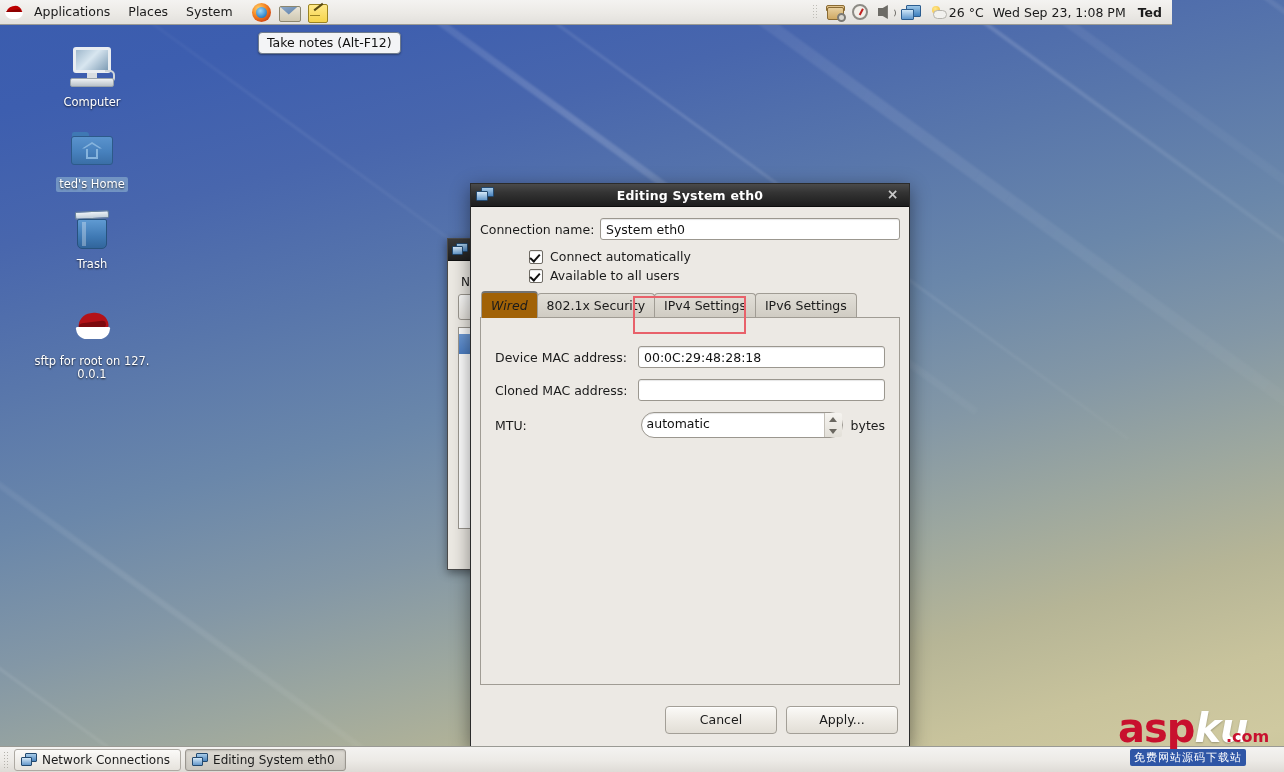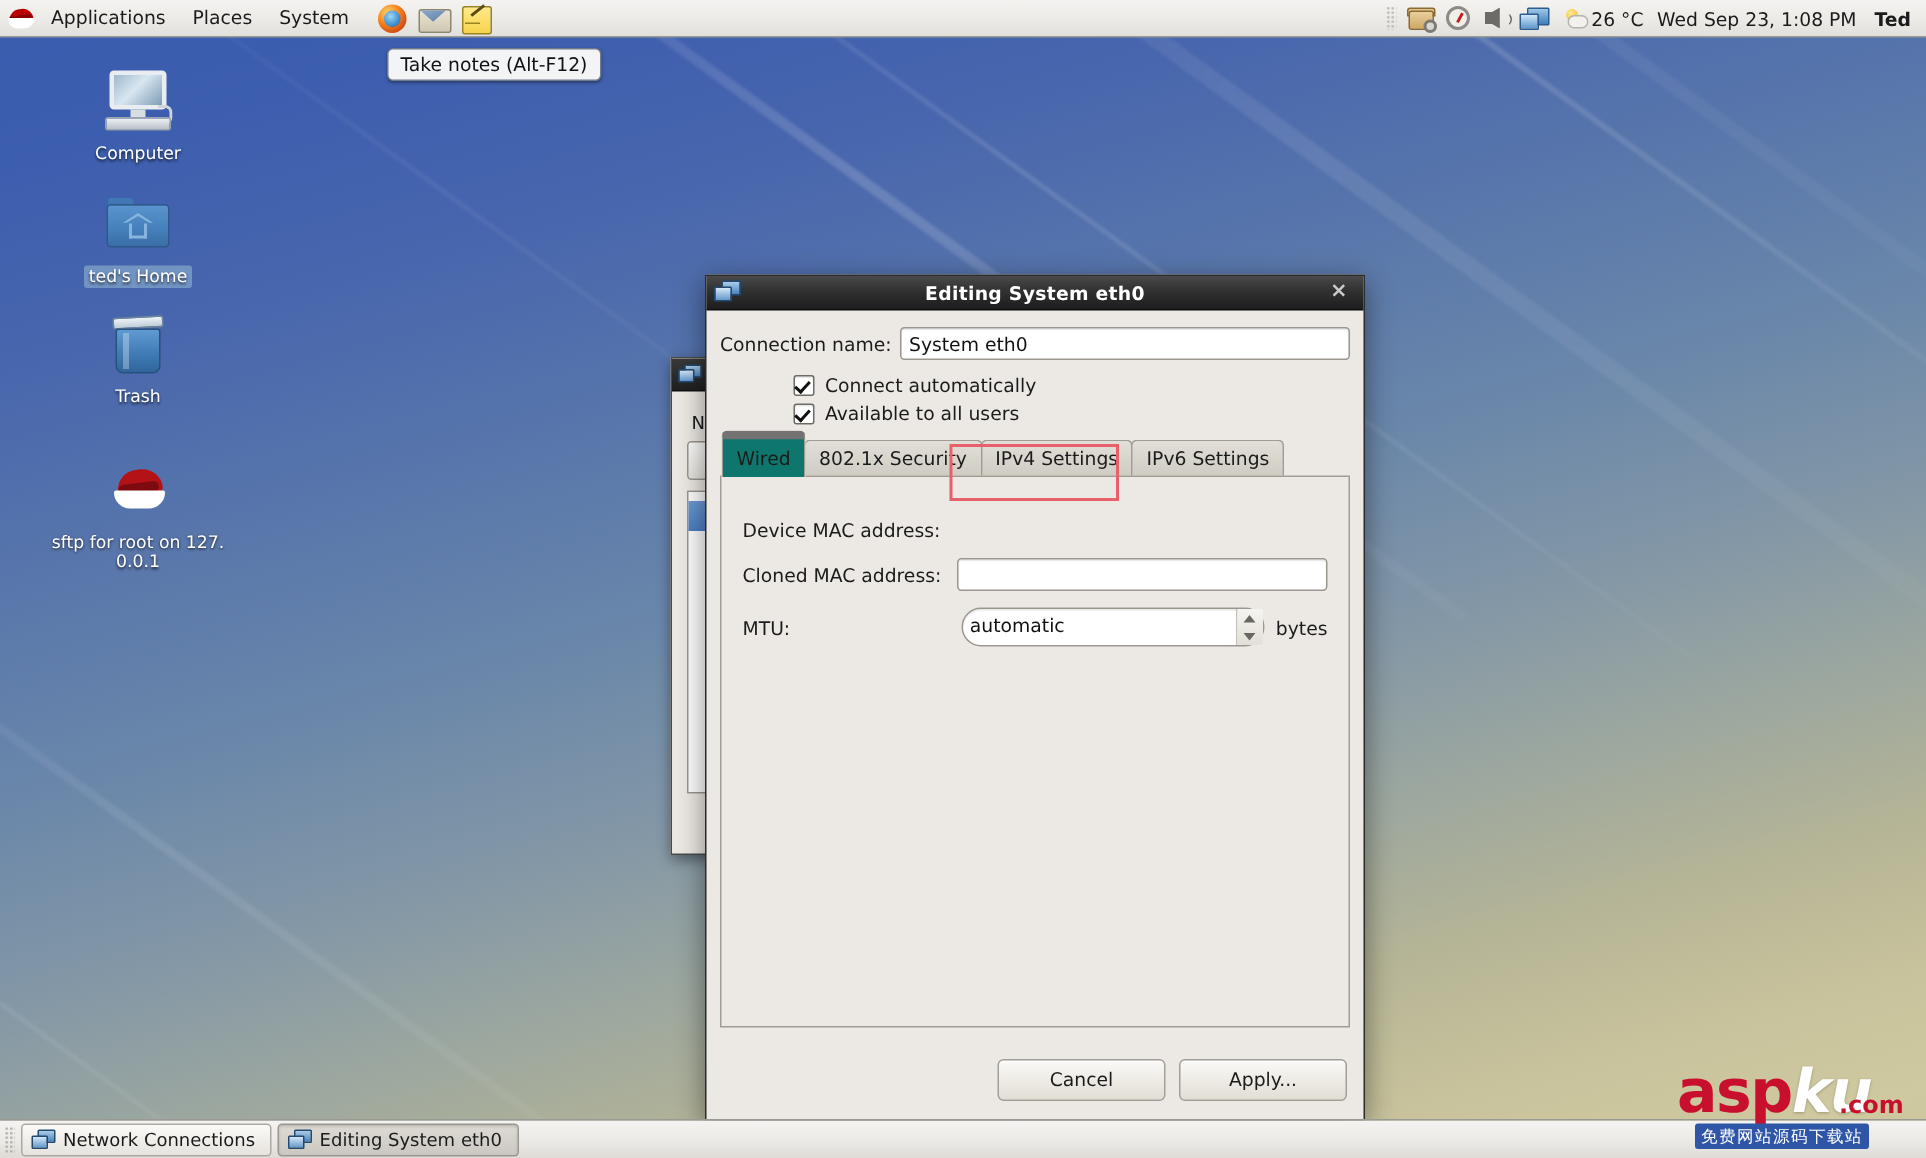--- a/index.html
+++ b/index.html
@@ -41,21 +41,21 @@
   .s3 { left: 470px; top: -200px;  width: 1100px; height: 12px;transform: rotate(36deg); opacity:.30;}
   .s4 { left: 640px; top: -230px;  width: 900px; height: 4px;  transform: rotate(36deg); opacity:.50;}
   .s5 { left: 700px; top: -250px;  width: 900px; height: 9px;  transform: rotate(36deg); opacity:.22;}
   .s6 { left: -250px; top: 300px;  width: 1000px; height: 6px; transform: rotate(36deg); opacity:.28;}
   .s7 { left: -340px; top: 420px;  width: 900px; height: 3px;  transform: rotate(36deg); opacity:.30;}
   .s8 { left: 40px;  top: -60px;   width: 700px;  height: 3px; transform: rotate(36deg); opacity:.22;}
   .s9 { left: 860px; top: -300px;  width: 900px;  height: 5px; transform: rotate(36deg); opacity:.30;}
 
   
   #top-panel {
-    position: absolute; left:0; top:0; width: 1284px; height: 25px;
+    position: absolute; left:0; top:0; width: 1172px; height: 25px;
     background: linear-gradient(to bottom, #f4f3f1 0%, #eceae6 55%, #e2e0dc 100%);
     border-bottom: 1px solid #9a9a94;
     display: flex; align-items: center;
     font-size: 12.5px; color: #1b1b1b;
     box-sizing: border-box;
   }
   #top-panel .menu-item {
     padding: 2px 8px; margin: 0 1px; line-height: 18px; cursor: default;
     white-space: nowrap;
   }
@@ -262,25 +262,26 @@
 
   
   .tabstrip { display: flex; align-items: flex-end; margin: 9px 0 0 1px; position: relative; height: 26px;}
   .tab {
     padding: 4px 9px 5px 9px; font-size: 12.5px; line-height: 15px;
     border: 1px solid #a09c94; border-bottom: none; border-radius: 4px 4px 0 0;
     background: linear-gradient(to bottom, #e2dfd8, #cfcbc2);
     margin-right: -1px; position: relative; cursor: pointer; color:#1b1b1b;
   }
   .tab.active {
-    background: #0f766e;
-    border-top: 6px solid #737373;
+    background: #a16207;
+    border-top: 2px solid #737373;
     padding-top: 5px;
     z-index: 3;
     box-shadow: 0 1px 0 #ece9e4;
+    font-style: italic;
   }
   .tab-panel {
     border: 1px solid #a09c94; background: #ece9e4;
     height: 368px; margin-top: -1px; position: relative; z-index: 1;
     padding: 28px 14px 0 14px; box-sizing: border-box;
   }
   .highlight-box {
     position: absolute; border: 2px solid #e8616a; pointer-events: none;
     left: 633px; top: 296px; width: 113px; height: 38px; z-index: 40;
     box-sizing: border-box;
@@ -474,20 +475,23 @@
       <div class="tab active">Wired</div>
       <div class="tab">802.1x Security</div>
       <div class="tab">IPv4 Settings</div>
       <div class="tab">IPv6 Settings</div>
     </div>
 
     <div class="tab-panel">
 
       <div class="frow">
         <span class="flab">Device MAC address:</span>
+        <span class="fctl">
+          <span class="txtbox mac-input">00:0C:29:48:28:18</span>
+        </span>
       </div>
 
       <div class="frow">
         <span class="flab">Cloned MAC address:</span>
         <span class="fctl">
           <span class="txtbox mac-input"></span>
         </span>
       </div>
 
       <div class="frow" style="margin-left:0;">

